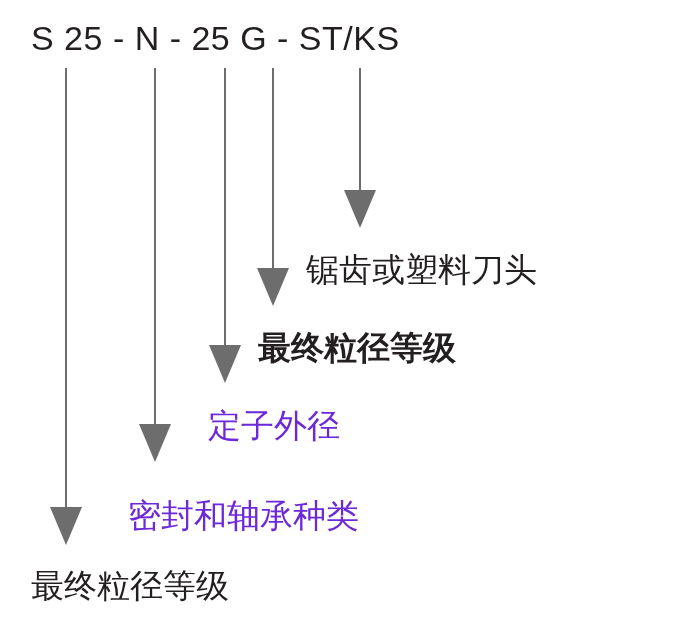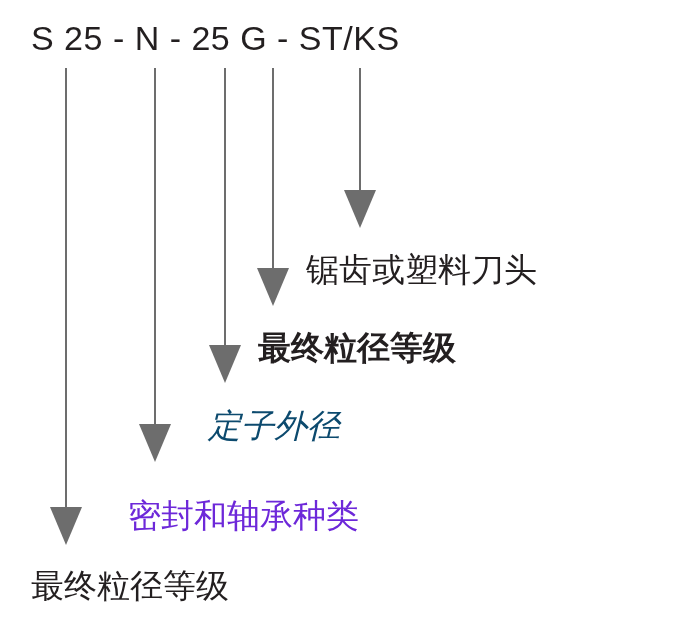--- a/index.html
+++ b/index.html
@@ -79,18 +79,18 @@
         <div class="leader-head" style="left: 139px; top: 424px; border-top-color: rgb(109, 109, 109);"></div>
       </div>
       <div class="leader" style="left: 0px; top: 0px;">
         <div class="leader-stem" style="left: 65px; top: 68px; height: 439px; background: rgb(109, 109, 109);"></div>
         <div class="leader-head" style="left: 50px; top: 507px; border-top-color: rgb(109, 109, 109);"></div>
       </div>
     </div>
   <div id="labels">
       <div class="callout-label" style="left: 306px; top: 250px; color: rgb(35, 31, 32);">锯齿或塑料刀头</div>
       <div class="callout-label" style="left: 258px; top: 328px; color: rgb(35, 31, 32); font-weight: bold;">最终粒径等级</div>
-      <div class="callout-label" style="left: 208px; top: 406px; color: #0c4a6e; font-style: italic;">定子外径</div>
+      <div class="callout-label" style="left: 208px; top: 406px; color: #6d28d9;">定子外径</div>
       <div class="callout-label" style="left: 128px; top: 496px; color: #6d28d9;">密封和轴承种类</div>
       <div class="callout-label" style="left: 31px; top: 566px; color: rgb(35, 31, 32);">最终粒径等级</div>
     </div>
 
 </div>
 
 </body></html>

